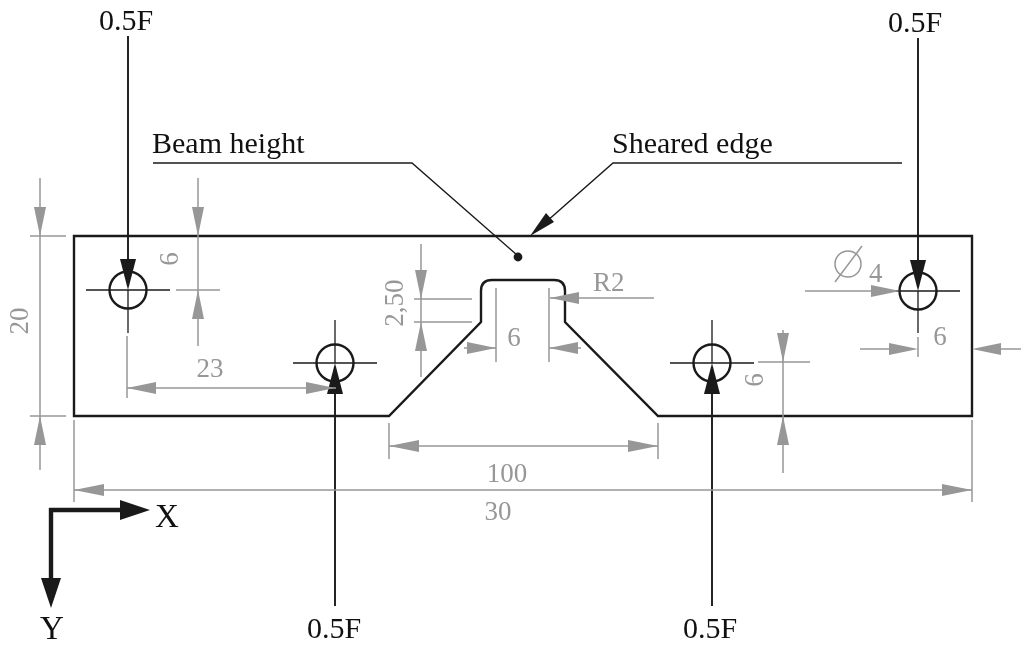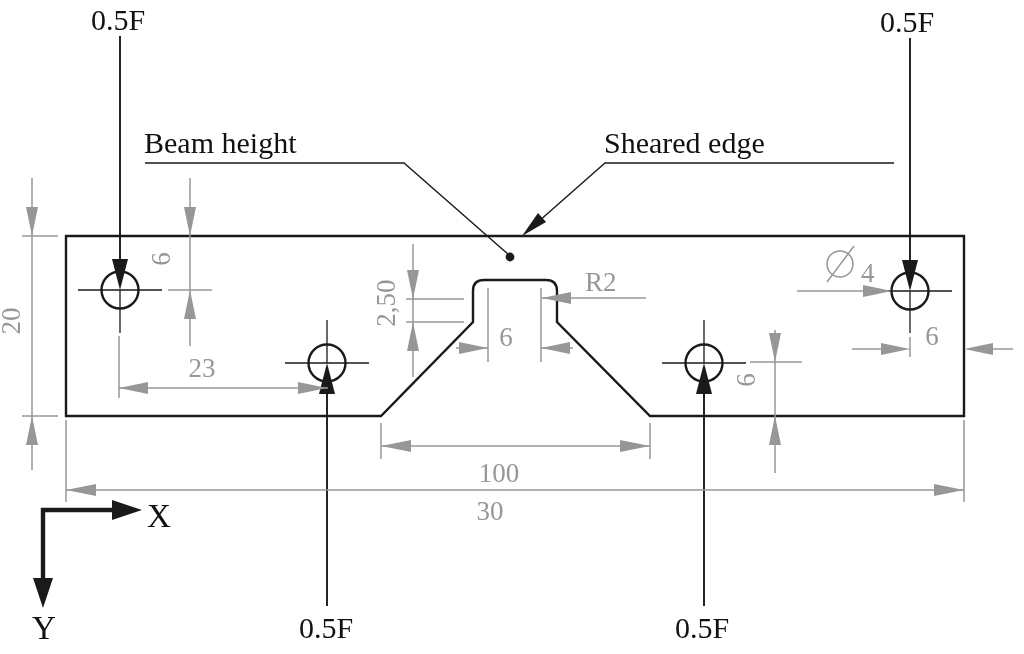--- a/index.html
+++ b/index.html
@@ -1,16 +1,16 @@
 <!DOCTYPE html>
 <html><head>
 <meta charset="utf-8">
 <style>
   html,body{margin:0;padding:0;background:#ffffff;}
-  .stage{width:1016px;height:654px;position:relative;background:#ffffff;overflow:hidden;}
+  .stage{width:1016px;height:654px;position:relative;background:#ffffff;overflow:hidden;margin-left:8px;}
   svg{display:block;}
   .ink{stroke:#1a1a1a;fill:none;}
   .outline{stroke-width:2.4;}
   .thin{stroke-width:1.3;}
   .force{stroke-width:1.9;}
   .leader{stroke-width:1.4;}
   .axisln{stroke-width:4.4;}
   .dimln{stroke:#979797;stroke-width:1.5;fill:none;}
   .dimhd{fill:#979797;stroke:none;}
   .inkhd{fill:#1a1a1a;stroke:none;}

